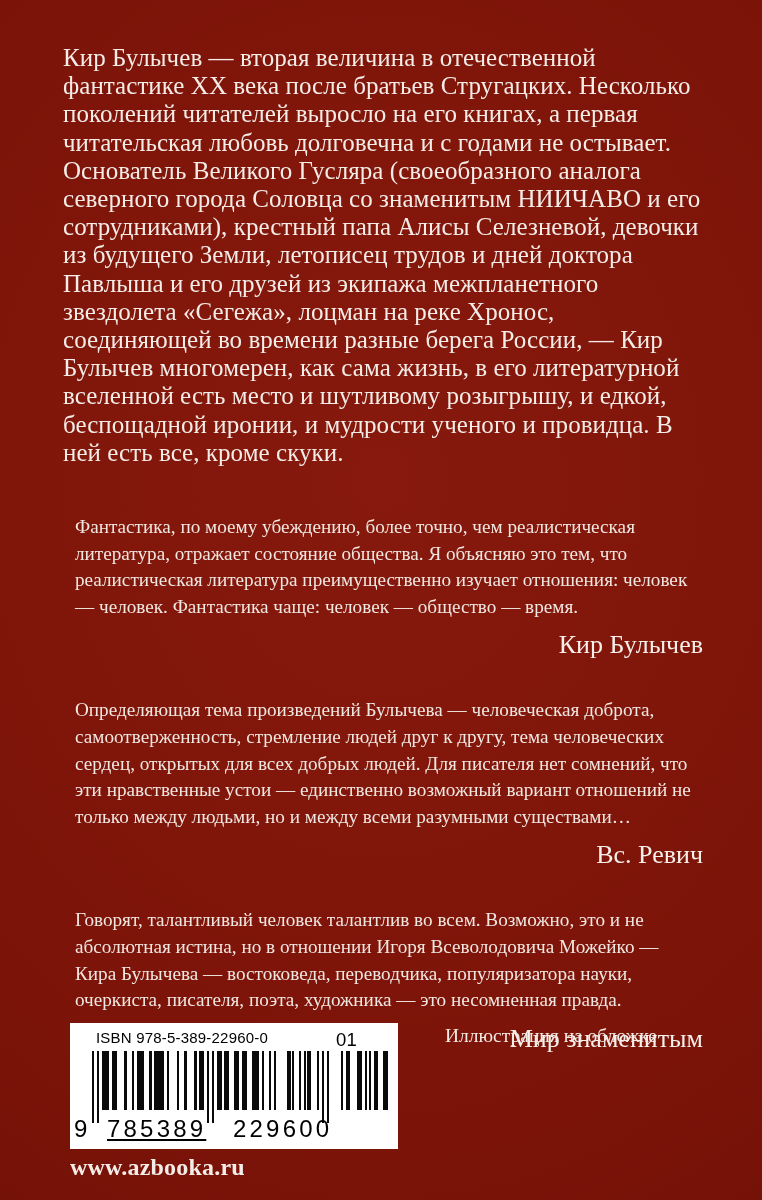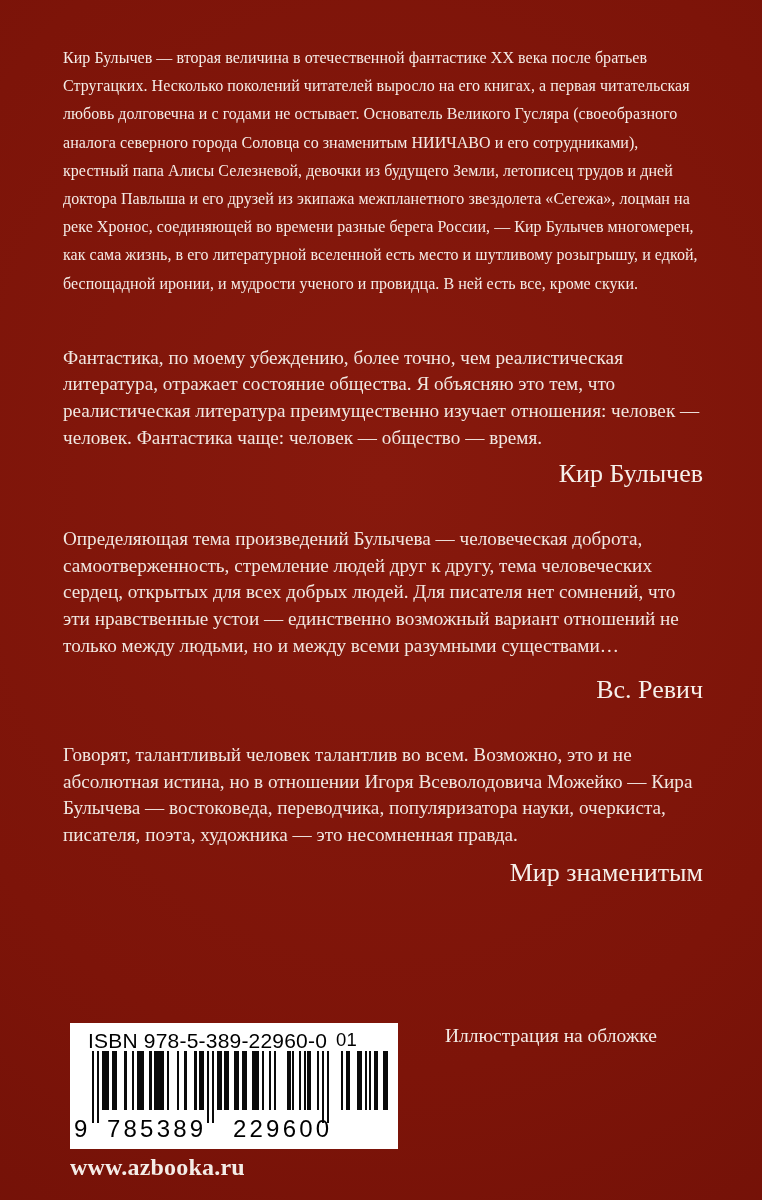--- a/index.html
+++ b/index.html
@@ -24,49 +24,49 @@
   }
   .content {
     position: absolute;
     left: 63px;
     top: 44px;
     width: 640px;
   }
 
   
   .intro {
-    font-size: 16px;
+    font-size: 25px;
     line-height: 28.2px;
     letter-spacing: 0.05px;
     color: #f4ece7;
     margin: 0;
     text-align: left;
   }
 
   
   .quote-block {
     margin-top: 39px;
   }
   .quote-block.first-quote {
     margin-top: 47px;
   }
   .quote-text {
     font-size: 19.2px;
     line-height: 26.6px;
     color: #f0e7e1;
-    margin: 0;
+    margin: 12px;
   }
   .quote-attrib {
     font-size: 26px;
     line-height: 26px;
     text-align: right;
     margin: 10px 0 0 0;
     color: #f6efea;
   }
-  .quote-block.q3 .quote-attrib { margin-top: 18px; }
+  .quote-block.q3 .quote-attrib { margin-top: 12px; }
   .quote-block.q4 .quote-attrib { margin-top: 11px; }
 
   
   .footer {
     position: absolute;
     left: 0;
     top: 1012px;
     width: 762px;
     height: 188px;
   }
@@ -83,23 +83,23 @@
     position: absolute;
     left: 0;
     top: 6px;
     width: 328px;
     height: 22px;
     font-family: "Liberation Sans", "DejaVu Sans", sans-serif;
     color: #000;
   }
   .isbn-text {
     position: absolute;
-    left: 18px;
-    top: 0;
-    font-size: 21px;
+    left: 26px;
+    top: 0;
+    font-size: 15px;
     letter-spacing: 0.2px;
     white-space: nowrap;
   }
   .addon-text {
     position: absolute;
     left: 266px;
     top: 0;
     font-size: 18.5px;
     letter-spacing: 0.2px;
   }
@@ -139,20 +139,21 @@
   .ean-digits .d-lead {
     position: absolute;
     left: 4px;
     top: 0;
   }
   .ean-digits .d-left {
     position: absolute;
     left: 37px;
     top: 0;
     letter-spacing: 3.2px;
+    text-decoration: underline;
   }
   .ean-digits .d-right {
     position: absolute;
     left: 163px;
     top: 0;
     letter-spacing: 3.2px;
   }
   .site {
     position: absolute;
     left: 70px;

